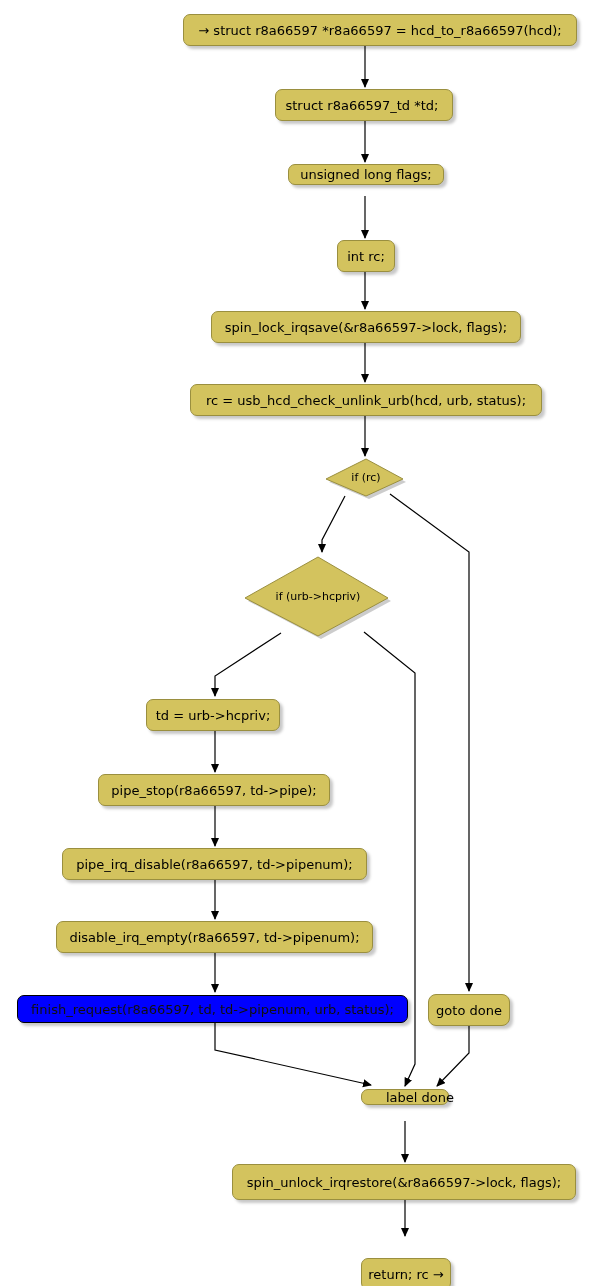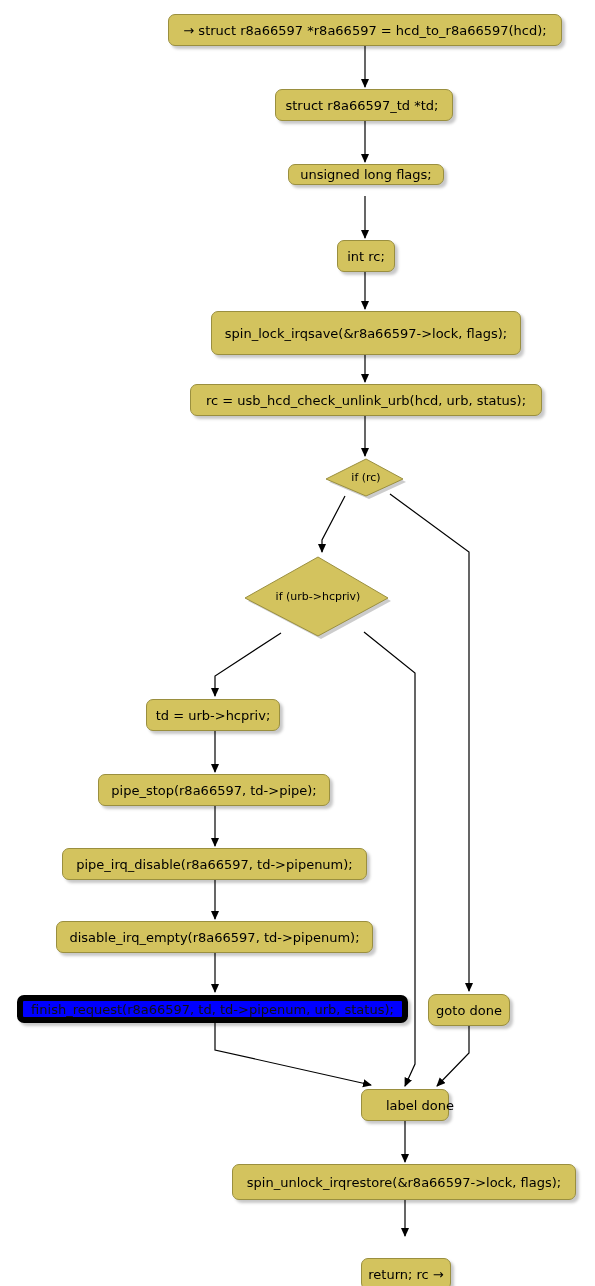--- a/index.html
+++ b/index.html
@@ -38,21 +38,21 @@
     font-size: 13px;
     line-height: 1;
     white-space: nowrap;
     box-shadow: 3px 3px 3px rgba(0,0,0,0.22);
     padding: 0 10px;
     height: 30px;
     z-index: 2;
   }
   .node.highlight {
     background: #0000FF;
-    border: 6px solid #000000;
+    border: 1px solid #000000;
     color: #12100b;
   }
   .diamond-wrap {
     position: absolute;
     z-index: 2;
   }
   .diamond-wrap .dshape {
     position: absolute;
     left: 0; top: 0;
     width: 100%; height: 100%;
@@ -94,25 +94,25 @@
         <polyline points="215,806 215,846" fill="none" stroke="#000000" stroke-width="1.2" marker-end="url(#arrowhead)"></polyline>
         <polyline points="215,880 215,919" fill="none" stroke="#000000" stroke-width="1.2" marker-end="url(#arrowhead)"></polyline>
         <polyline points="215,953 215,992" fill="none" stroke="#000000" stroke-width="1.2" marker-end="url(#arrowhead)"></polyline>
         <polyline points="215,1023 215,1050 371,1085" fill="none" stroke="#000000" stroke-width="1.2" marker-end="url(#arrowhead)"></polyline>
         <polyline points="469,1026 469,1053 437,1086" fill="none" stroke="#000000" stroke-width="1.2" marker-end="url(#arrowhead)"></polyline>
         <polyline points="405,1121 405,1162" fill="none" stroke="#000000" stroke-width="1.2" marker-end="url(#arrowhead)"></polyline>
         <polyline points="405,1196 405,1236" fill="none" stroke="#000000" stroke-width="1.2" marker-end="url(#arrowhead)"></polyline>
       </g>
   </svg>
   <div id="node-layer">
-      <div class="node" style="left: 168px; top: 14px; width: 394px; height: 32px;">→ struct r8a66597 *r8a66597 = hcd_to_r8a66597(hcd);</div>
+      <div class="node" style="left: 183px; top: 14px; width: 394px; height: 32px;">→ struct r8a66597 *r8a66597 = hcd_to_r8a66597(hcd);</div>
       <div class="node" style="left: 275px; top: 89px; width: 178px; height: 32px; padding-left: 6px;">struct r8a66597_td *td;</div>
       <div class="node" style="left: 288px; top: 164px; width: 156px; height: 21px;">unsigned long flags;</div>
       <div class="node" style="left: 337px; top: 240px; width: 58px; height: 32px;">int rc;</div>
-      <div class="node" style="left: 211px; top: 311px; width: 310px; height: 44px;">spin_lock_irqsave(&amp;r8a66597-&gt;lock, flags);</div>
+      <div class="node" style="left: 211px; top: 311px; width: 310px; height: 32px;">spin_lock_irqsave(&amp;r8a66597-&gt;lock, flags);</div>
       <div class="node" style="left: 190px; top: 384px; width: 352px; height: 32px;">rc = usb_hcd_check_unlink_urb(hcd, urb, status);</div>
       <div class="diamond-wrap" style="left: 325px; top: 458px; width: 82px; height: 42px;">
         <svg class="dshape" viewBox="0 0 82 42">
           <polygon points="44,5 81,24 44,41 4,24" fill="rgba(0,0,0,0.20)"></polygon>
           <polygon points="41,1 78,21 41,38 1,21" fill="#D3C35E" stroke="#9a8f3f" stroke-width="1"></polygon>
         </svg>
         <div class="dlabel" style="transform: translateY(-2px);">if (rc)</div>
       </div>
       <div class="diamond-wrap" style="left: 244px; top: 556px; width: 148px; height: 84px;">
         <svg class="dshape" viewBox="0 0 148 84">
@@ -120,17 +120,17 @@
           <polygon points="74,1 144,42 74,80 1,42" fill="#D3C35E" stroke="#9a8f3f" stroke-width="1"></polygon>
         </svg>
         <div class="dlabel" style="transform: translateY(-2px);">if (urb-&gt;hcpriv)</div>
       </div>
       <div class="node" style="left: 146px; top: 699px; width: 134px; height: 32px;">td = urb-&gt;hcpriv;</div>
       <div class="node" style="left: 98px; top: 774px; width: 232px; height: 32px;">pipe_stop(r8a66597, td-&gt;pipe);</div>
       <div class="node" style="left: 62px; top: 848px; width: 305px; height: 32px;">pipe_irq_disable(r8a66597, td-&gt;pipenum);</div>
       <div class="node" style="left: 56px; top: 921px; width: 317px; height: 32px;">disable_irq_empty(r8a66597, td-&gt;pipenum);</div>
       <div class="node highlight" style="left: 17px; top: 995px; width: 391px; height: 28px;">finish_request(r8a66597, td, td-&gt;pipenum, urb, status);</div>
       <div class="node" style="left: 428px; top: 994px; width: 82px; height: 32px; border-radius: 8px;">goto done</div>
-      <div class="node" style="left: 361px; top: 1089px; width: 88px; height: 32px; padding-left: 40px;">label done</div>
+      <div class="node" style="left: 361px; top: 1089px; width: 88px; height: 16px; padding-left: 40px;">label done</div>
       <div class="node" style="left: 232px; top: 1164px; width: 344px; height: 36px;">spin_unlock_irqrestore(&amp;r8a66597-&gt;lock, flags);</div>
       <div class="node" style="left: 361px; top: 1238px; width: 90px; height: 32px; margin-top: 20px;">return; rc →</div>
     </div>
 </div>
 
 </body></html>

